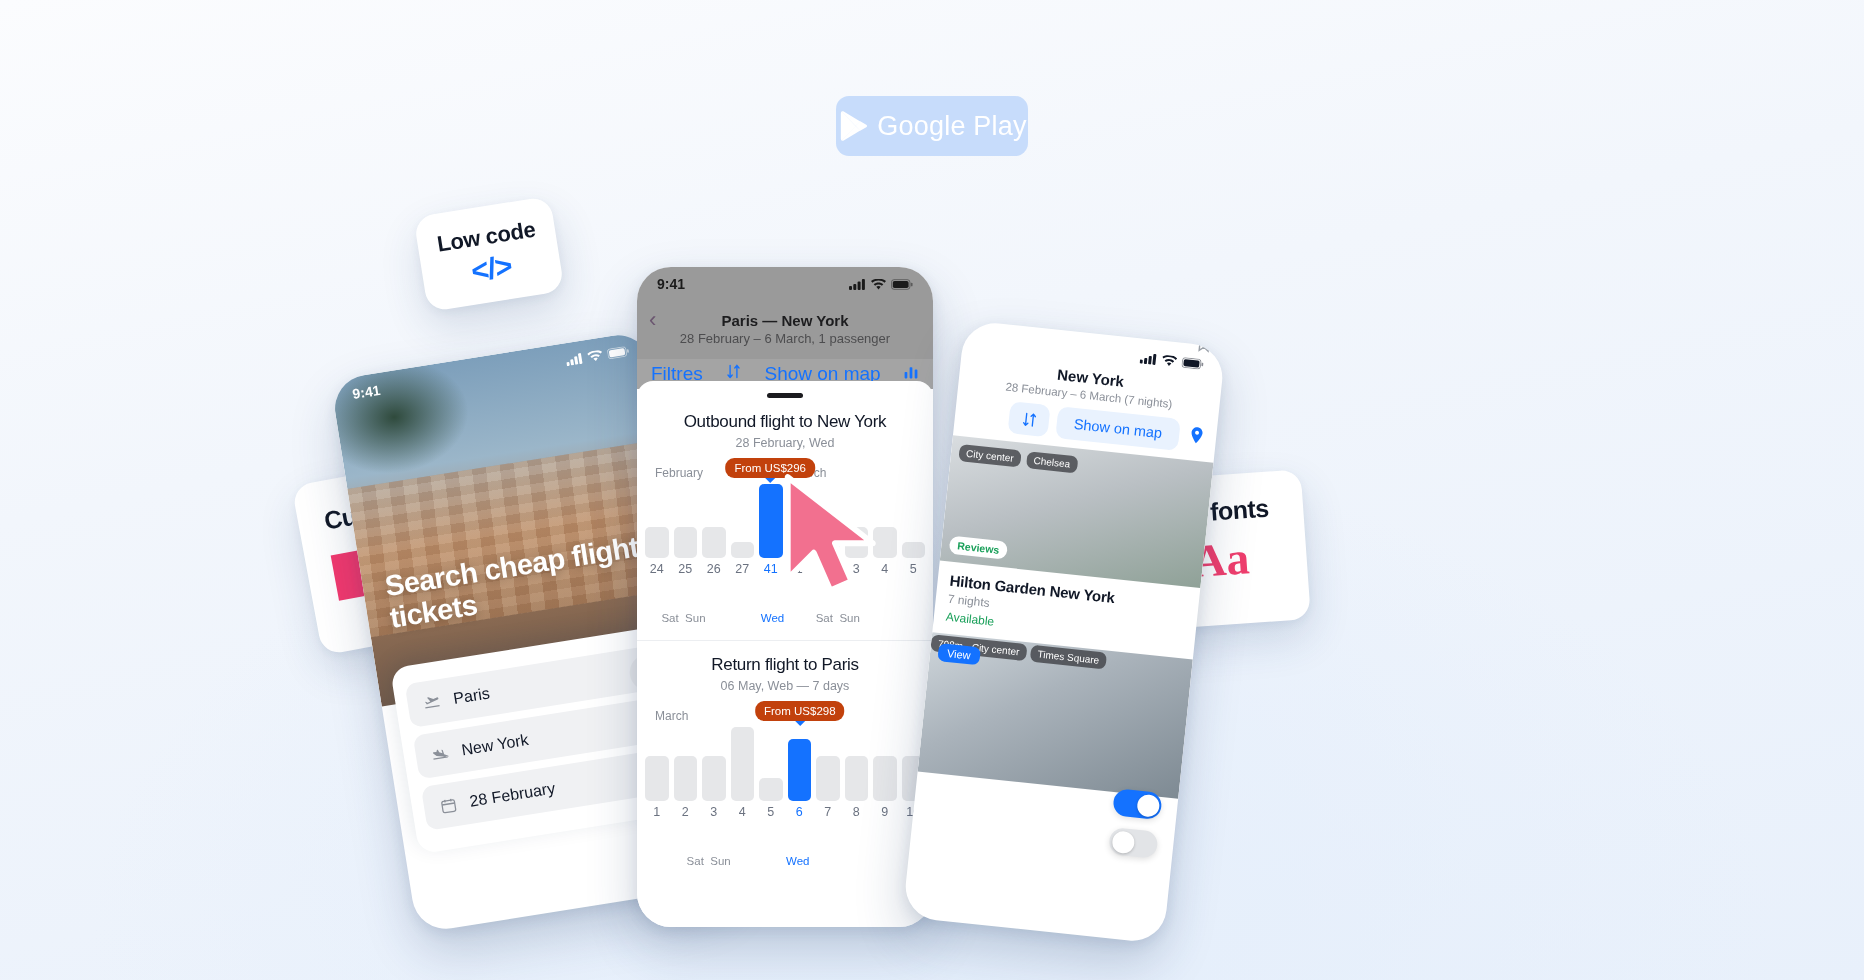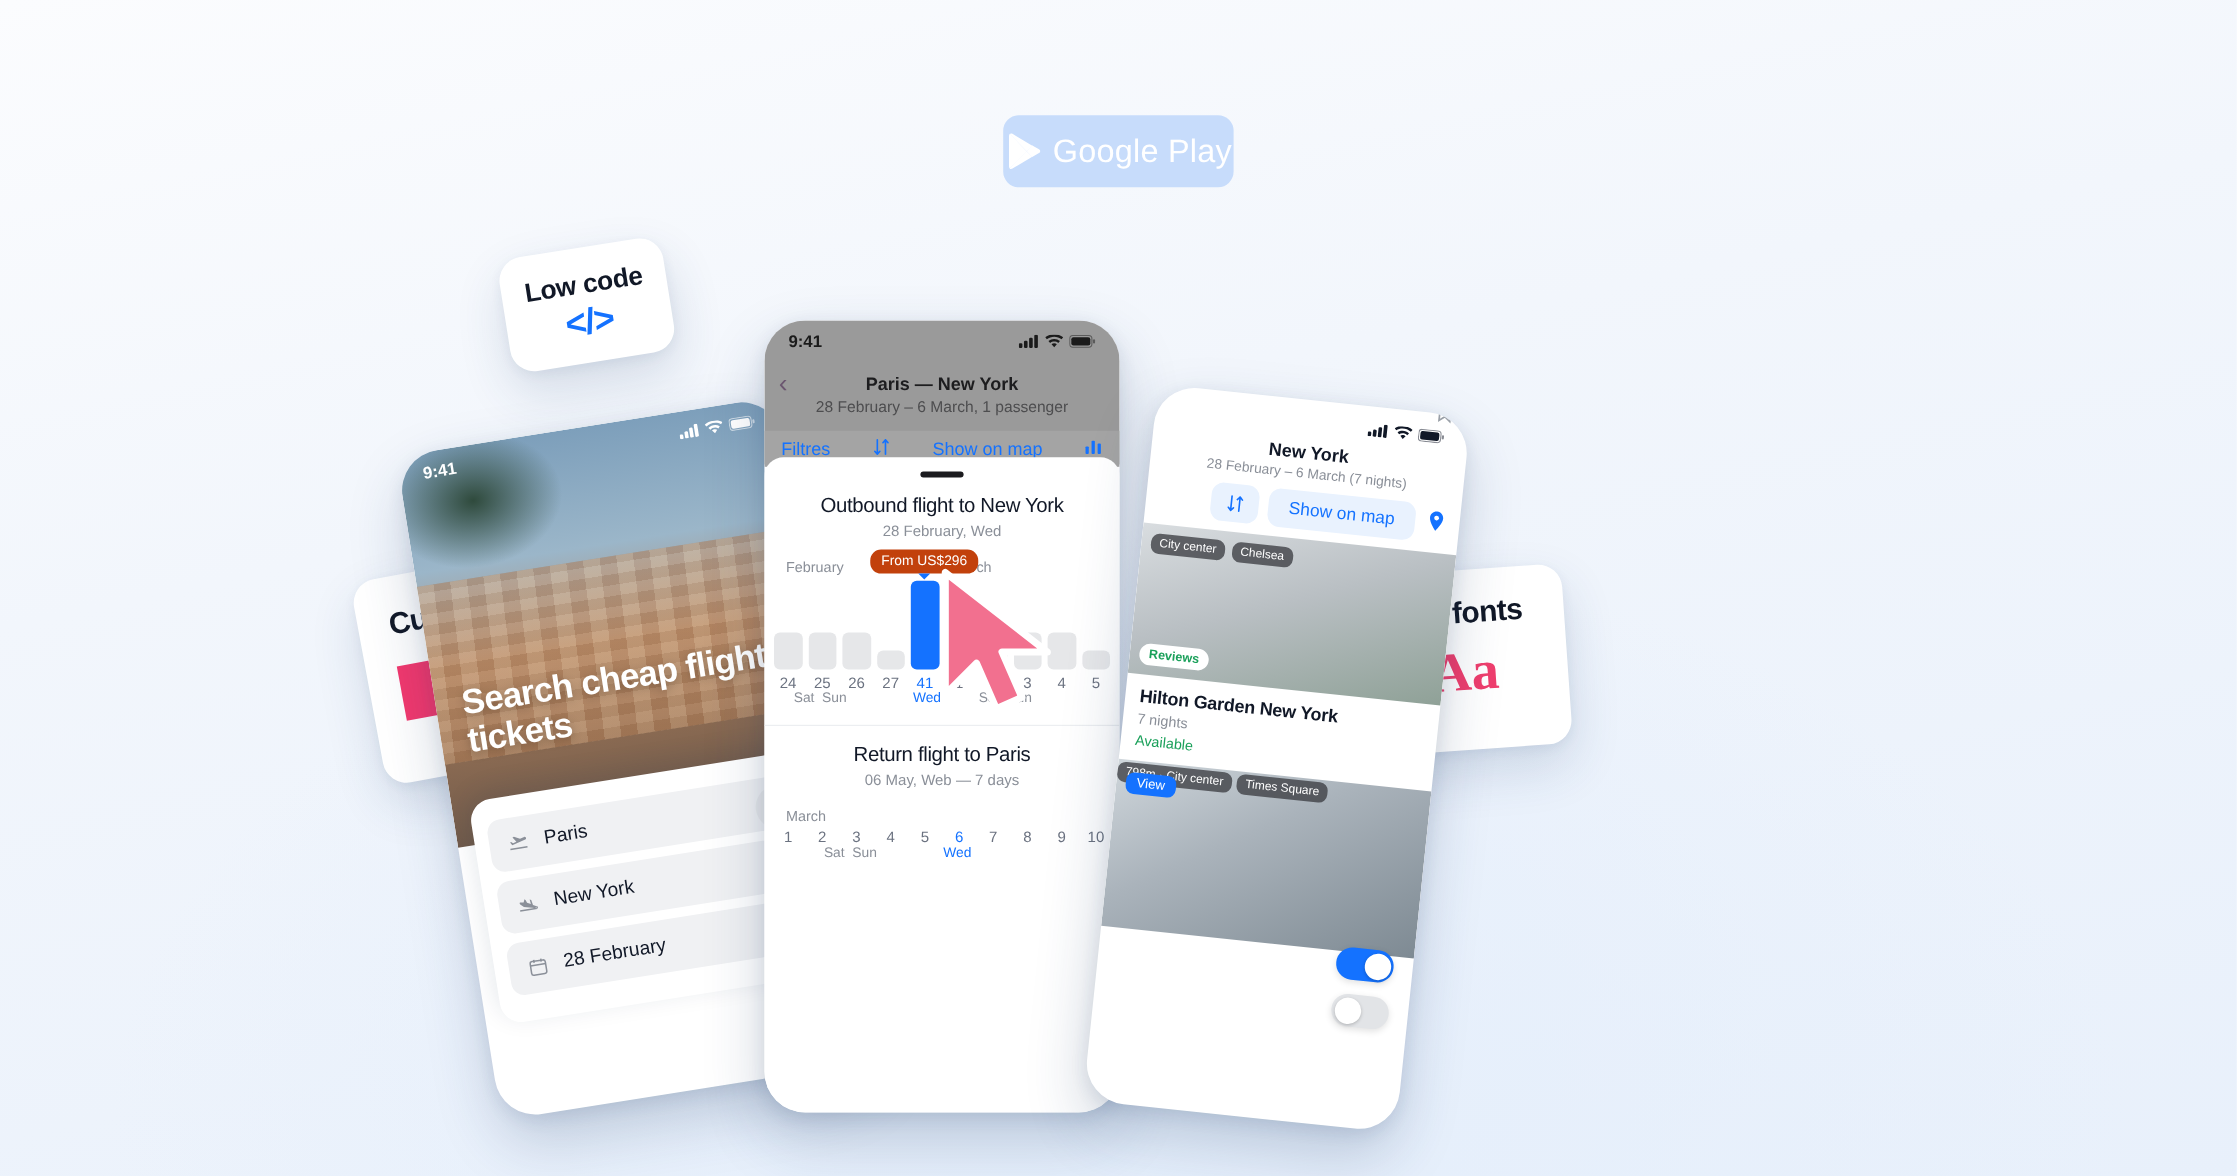--- a/index.html
+++ b/index.html
@@ -135,38 +135,38 @@
   .nav {
     position:absolute; left:0; right:0; top:36px; height:52px;
     display:flex; align-items:center; justify-content:center; flex-direction:column;
   }
   .nav-title { font-size:15px; font-weight:700; color:#1d1d1f; }
   .nav-sub { font-size:13px; color:#4d4d4f; margin-top:2px; }
   .nav-back { position:absolute; left:12px; top:40px; font-size:22px; color:#6b5670; }
   .subbar {
     position:absolute; left:0; right:0; top:92px; height:30px;
     display:flex; align-items:center; padding:0 14px; justify-content:space-between;
-    font-size:15px; color:#1472ff; background:#a4a4a4;
+    font-size:19px; color:#1472ff; background:#a4a4a4;
   }
   .sheet {
     position:absolute; left:0; right:0; top:114px; bottom:0;
     background:#fff; border-radius:16px 16px 0 0; padding-top:12px;
   }
   .grabber { width:36px; height:5px; border-radius:3px; background:#1b1b1f; margin:0 auto 14px; }
   .sheet-h { text-align:center; font-size:17px; font-weight:400; color:#111827; letter-spacing:-.3px; }
   .sheet-s { text-align:center; font-size:12.5px; color:#8a8f98; margin-top:4px; }
   .months { display:flex; font-size:12px; color:#8a8f98; margin:16px 0 0 0; padding:0 8px; }
   .months .m1 { flex:0 0 148px; padding-left:10px; }
   .chart { position:relative; height:74px; margin-top:4px; padding:0 8px; display:flex; align-items:flex-end; gap:5px; }
   .bar { flex:1; background:#e6e7e9; border-radius:5px; }
   .bar.sel { background:#1472ff; }
   .daysrow { display:flex; gap:5px; padding:4px 8px 0; font-size:12.5px; color:#6b7280; }
   .daysrow div { flex:1; text-align:center; }
   .daysrow .dsel { color:#1472ff; }
-  .dowrow { display:flex; gap:5px; padding:0 23px; font-size:11.5px; color:#8a8f98; }
+  .dowrow { display:flex; gap:5px; padding:0 23px; font-size:11.5px; color:#8a8f98;margin-top:36px; }
   .dowrow div { flex:1; text-align:center; }
   .dowrow .dsel { color:#1472ff; }
   .tooltip {
     position:absolute; background:#c2410c; color:#fff;
     font-size:11.5px; padding:4px 9px; border-radius:9px; white-space:nowrap;
     transform: translateX(-50%);
   }
   .tooltip::after {
     content:""; position:absolute; left:50%; top:100%; transform:translateX(-50%);
     border:5px solid transparent; border-top-color:#1472ff;
@@ -401,20 +401,34 @@
           <div></div>
         </div>
 
       <div class="divider"></div>
 
       <div class="sheet-h" style="margin-top:14px">Return flight to Paris</div>
       <div class="sheet-s">06 May, Web — 7 days</div>
       <div class="months">
         <span class="m1">March</span>
       </div>
+      <div class="chart" id="chart-return">
+
+      <div class="bar" style="height: 61.1111%;"></div>
+          <div class="bar" style="height: 61.1111%;"></div>
+          <div class="bar" style="height: 61.1111%;"></div>
+          <div class="bar" style="height: 100%;"></div>
+          <div class="bar" style="height: 30.5556%;"></div>
+          <div class="bar sel" style="height: 83.3333%;"></div>
+          <div class="bar" style="height: 61.1111%;"></div>
+          <div class="bar" style="height: 61.1111%;"></div>
+          <div class="bar" style="height: 61.1111%;"></div>
+          <div class="bar" style="height: 61.1111%;"></div>
+          <div class="tooltip" id="tip-return" style="left: calc(55%); bottom: 100%; margin-bottom: 6px;">From US$298</div>
+        </div>
       <div class="daysrow" id="days-return">
           <div>1</div>
           <div>2</div>
           <div>3</div>
           <div>4</div>
           <div>5</div>
           <div class="dsel">6</div>
           <div>7</div>
           <div>8</div>
           <div>9</div>

